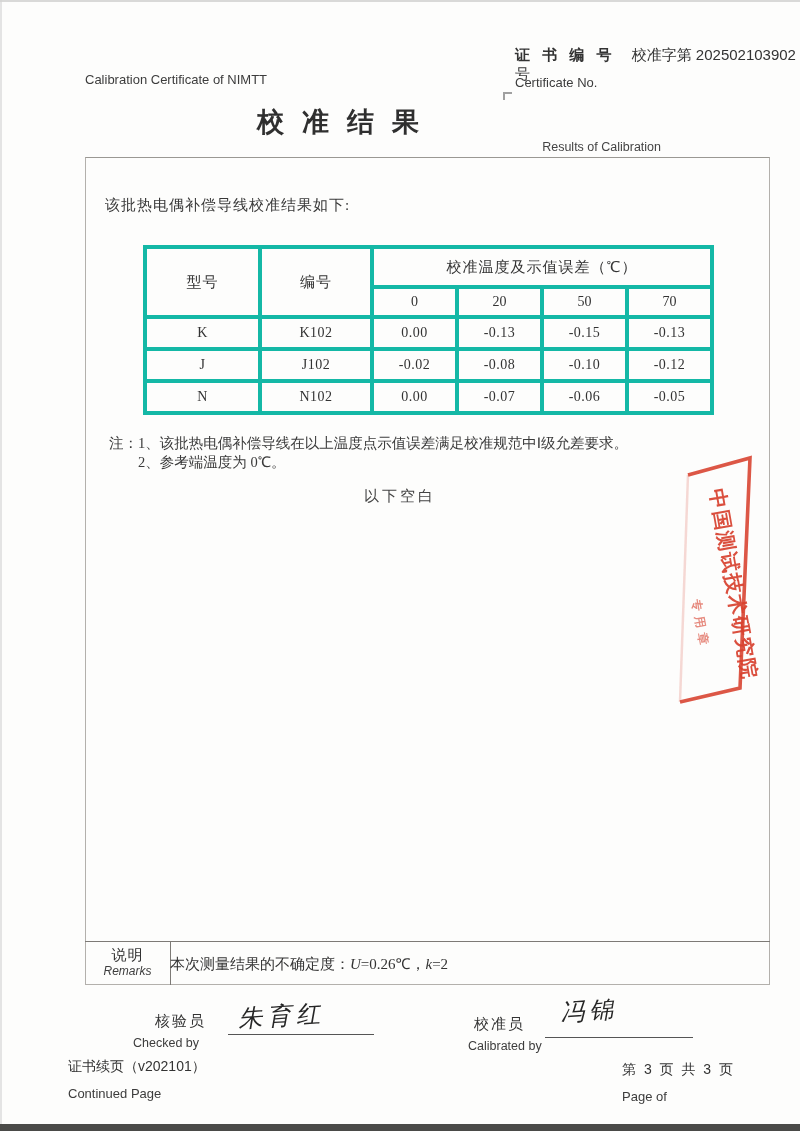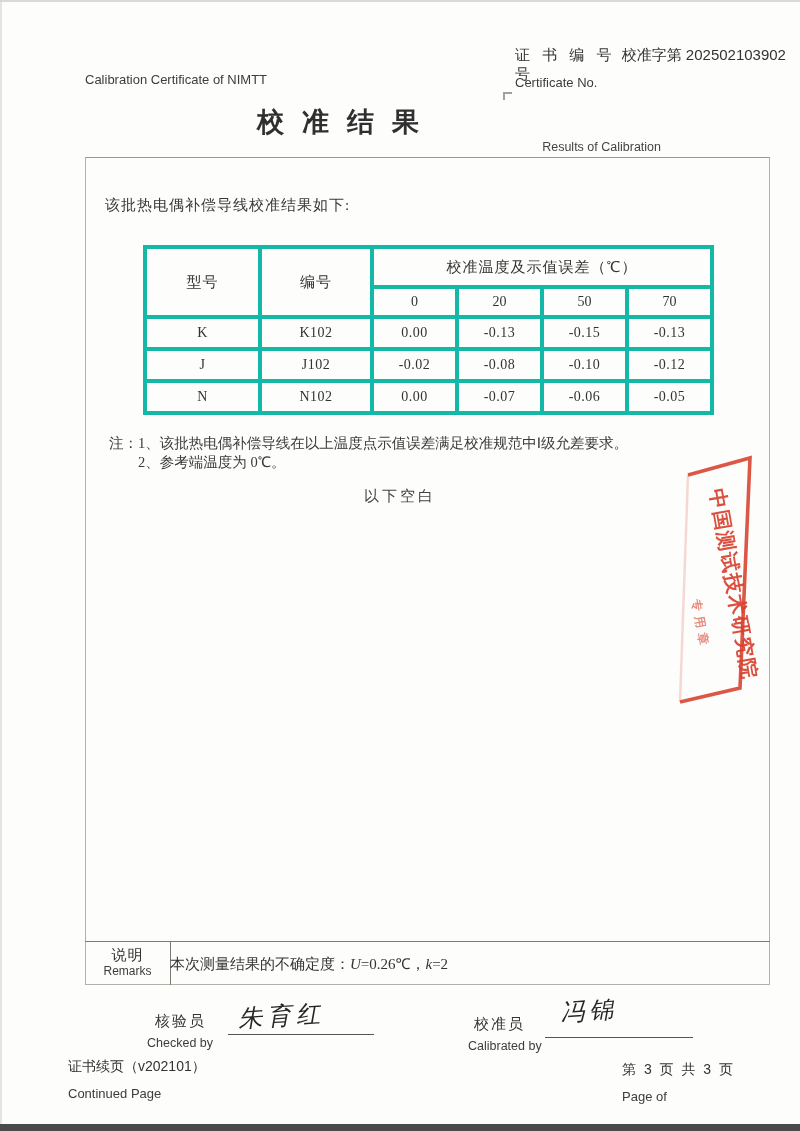--- a/index.html
+++ b/index.html
@@ -7,21 +7,21 @@
   .page {
     position:relative; width:800px; height:1131px; margin:0 auto;
     background:#fdfdfc; color:#3a3a3a; overflow:hidden;
   }
   .abs { position:absolute; }
 
   
   .org-zh { left:85px; top:44px; font-size:15px; font-weight:600; letter-spacing:1px; color:#333; }
   .org-en { left:85px; top:72px; font-size:13px; color:#3c3c3c; }
   .certno-zh { left:515px; top:46px; font-size:15px; color:#333; }
-  .certno-zh .lbl { font-weight:400; letter-spacing:4px; margin-right:2px; }
+  .certno-zh .lbl { font-weight:700; letter-spacing:4px; margin-right:12px; }
   .certno-en { left:515px; top:75px; font-size:13px; color:#3c3c3c; }
 
   
   .title-zh { left:0; top:104px; width:676px; text-align:center; font-size:27px; font-weight:600; letter-spacing:18px; text-indent:18px; color:#2f2f2f; }
   .title-en { left:0; top:140px; width:651px; text-align:right; font-size:12.5px; color:#444;margin-left:10px; }
 
   
   .frame { left:85px; top:157px; width:685px; height:828px; border:1px solid #b3b0ac; border-top:1px solid #9a9893; }
 
   .intro { left:105px; top:196px; font-size:15px; font-family:"Liberation Serif", serif; color:#383838; letter-spacing:1px; }
@@ -45,21 +45,21 @@
   .notes .note-body { display:inline-block; vertical-align:top; }
   .blank-below { left:0; top:487px; width:800px; text-align:center; font-size:15px; font-family:"Liberation Serif", serif; letter-spacing:3px; color:#444; }
 
   
   .stamp-svg { left:650px; top:430px; }
 
   
   .remarks-box { left:85px; top:941px; width:685px; height:44px; border-top:1px solid #7d7a76; }
   .remarks-divider { left:170px; top:941px; width:1px; height:44px; background:#7d7a76; }
   .remarks-zh { left:85px; top:946px; width:85px; text-align:center; font-size:15px; color:#333; letter-spacing:1px; }
-  .remarks-en { left:85px; top:964px; width:85px; text-align:center; font-size:12px; color:#3d3d3d; }
+  .remarks-en { left:85px; top:964px; width:85px; text-align:center; font-size:12px; color:#3d3d3d;font-style:italic; }
   .remarks-content { left:170px; top:953px; width:600px; text-align:left; font-size:15px; font-family:"Liberation Serif", serif; color:#333; }
   .remarks-content .sym { font-style:italic; font-family:"Liberation Serif", serif; }
 
   
   .sig-label-zh { font-size:15px; color:#333; letter-spacing:2px; }
   .sig-label-en { font-size:12.5px; color:#3c3c3c; }
   .sig-line { height:1px; background:#555; }
   .signature {
     font-family:"Liberation Serif", serif; font-style:italic; font-size:24px;
     color:#262626; letter-spacing:5px; transform:rotate(-4deg); white-space:nowrap;
@@ -166,21 +166,21 @@
 
   <div class="abs remarks-box"></div>
   <div class="abs remarks-divider"></div>
   <div class="abs remarks-zh">说明</div>
   <div class="abs remarks-en">Remarks</div>
   <div class="abs remarks-content">
     <span>本次测量结果的不确定度：</span><span class="sym">U</span><span>=0.26℃，</span><span class="sym">k</span><span>=2</span>
   </div>
 
   <div class="abs sig-label-zh" style="left:155px; top:1012px;text-align:center;">核验员</div>
-  <div class="abs sig-label-en" style="left:147px; top:1036px;">Checked by</div>
+  <div class="abs sig-label-en" style="left:133px; top:1036px;">Checked by</div>
   <div class="abs signature" style="left:238px; top:1000px;">朱育红</div>
   <div class="abs sig-line" style="left:228px; top:1034px; width:146px;"></div>
 
   <div class="abs sig-label-zh" style="left:474px; top:1015px;">校准员</div>
   <div class="abs sig-label-en" style="left:468px; top:1039px;">Calibrated by</div>
   <div class="abs signature" style="left:560px; top:995px;">冯锦</div>
   <div class="abs sig-line" style="left:545px; top:1037px; width:148px;"></div>
 
   <div class="abs foot-left-zh">证书续页（v202101）</div>
   <div class="abs foot-left-en">Continued Page</div>

